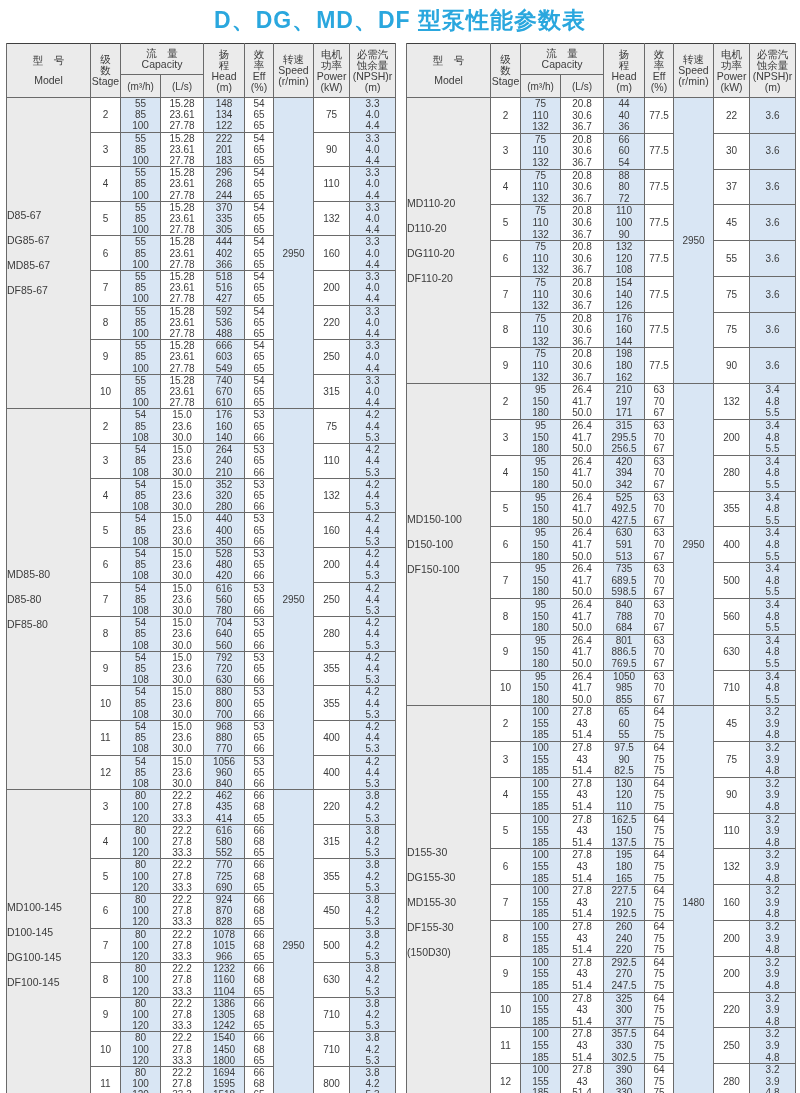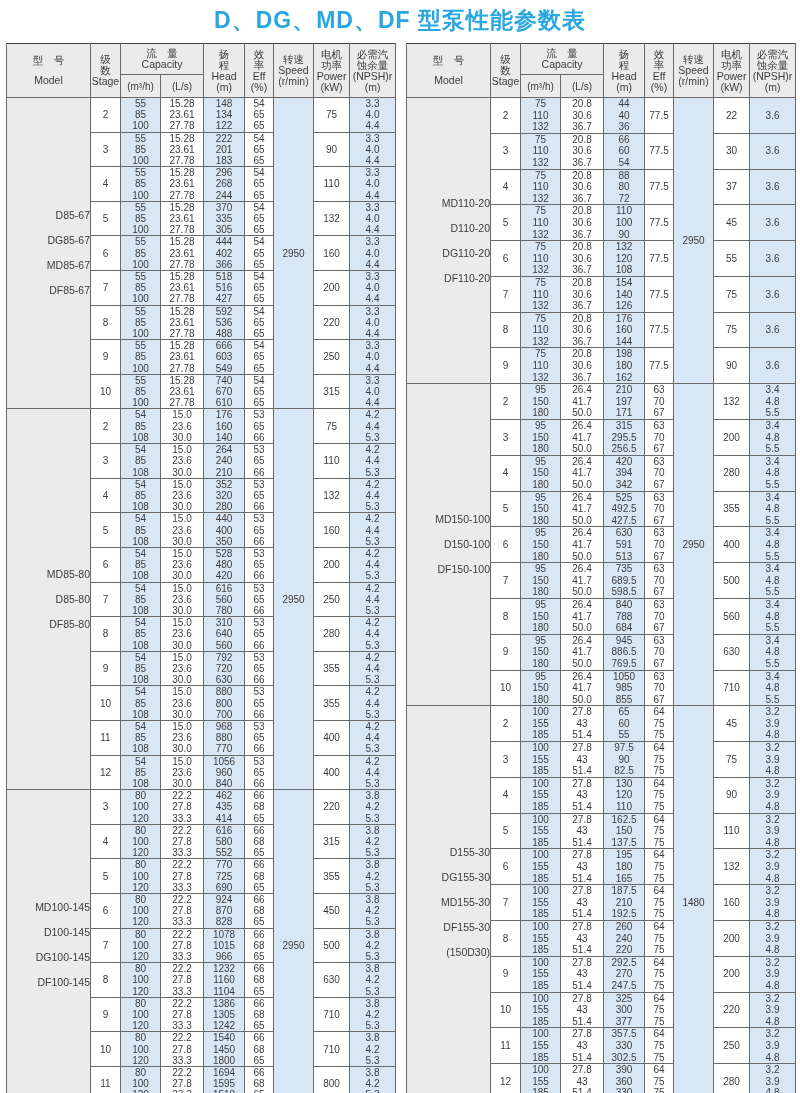--- a/index.html
+++ b/index.html
@@ -20,21 +20,21 @@
   .ptable thead th{background:var(--c-hbg);font-weight:normal;font-size:10.5px;border-bottom:1px solid var(--c-border);vertical-align:middle;}
   .ptable thead tr.main th{height:31px;}
   .ptable thead tr.units th{height:23px;font-size:10px;}
   .hline{line-height:11px;font-size:10.5px;}
   .hline:empty{height:9px;}
   .ptable tbody td{font-size:10px;vertical-align:middle;}
   .t-left tbody td{height:11.2px;line-height:11.2px;}
   .t-right tbody td{height:11.6px;line-height:11.6px;}
   tr.gs > td{border-top:1px solid var(--c-border);}
   td.shade{background:var(--c-shade);}
-  td.model{background:var(--c-hbg);text-align:right;padding-left:8px;font-size:10.5px;}
+  td.model{background:var(--c-hbg);text-align:left;font-size:10.5px;}
   .mline{line-height:25px;height:25px;font-size:10.5px;white-space:nowrap;}
   td.speed{font-size:10.5px;}
 </style>
 </head>
 <body>
 
 <div class="title">D、DG、MD、DF 型泵性能参数表</div>
 
 <div class="tables">
   <table class="ptable t-left">
@@ -456,21 +456,21 @@
           <td class="shade">108</td>
           <td>30.0</td>
           <td class="shade">780</td>
           <td>66</td>
           <td class="shade">5.3</td>
         </tr>
         <tr class="gs">
           <td rowspan="3">8</td>
           <td class="shade">54</td>
           <td>15.0</td>
-          <td class="shade">310</td>
+          <td class="shade">704</td>
           <td>53</td>
           <td rowspan="3">280</td>
           <td class="shade">4.2</td>
         </tr>
         <tr>
           <td class="shade">85</td>
           <td>23.6</td>
           <td class="shade">640</td>
           <td>65</td>
           <td class="shade">4.4</td>
@@ -1177,21 +1177,21 @@
           <td class="shade">180</td>
           <td>50.0</td>
           <td class="shade">684</td>
           <td>67</td>
           <td class="shade">5.5</td>
         </tr>
         <tr class="gs">
           <td rowspan="3">9</td>
           <td class="shade">95</td>
           <td>26.4</td>
-          <td class="shade">945</td>
+          <td class="shade">801</td>
           <td>63</td>
           <td rowspan="3">630</td>
           <td class="shade">3.4</td>
         </tr>
         <tr>
           <td class="shade">150</td>
           <td>41.7</td>
           <td class="shade">886.5</td>
           <td>70</td>
           <td class="shade">4.8</td>
@@ -1346,21 +1346,21 @@
           <td class="shade">185</td>
           <td>51.4</td>
           <td class="shade">165</td>
           <td>75</td>
           <td class="shade">4.8</td>
         </tr>
         <tr class="gs">
           <td rowspan="3">7</td>
           <td class="shade">100</td>
           <td>27.8</td>
-          <td class="shade">187.5</td>
+          <td class="shade">227.5</td>
           <td>64</td>
           <td rowspan="3">160</td>
           <td class="shade">3.2</td>
         </tr>
         <tr>
           <td class="shade">155</td>
           <td>43</td>
           <td class="shade">210</td>
           <td>75</td>
           <td class="shade">3.9</td>

